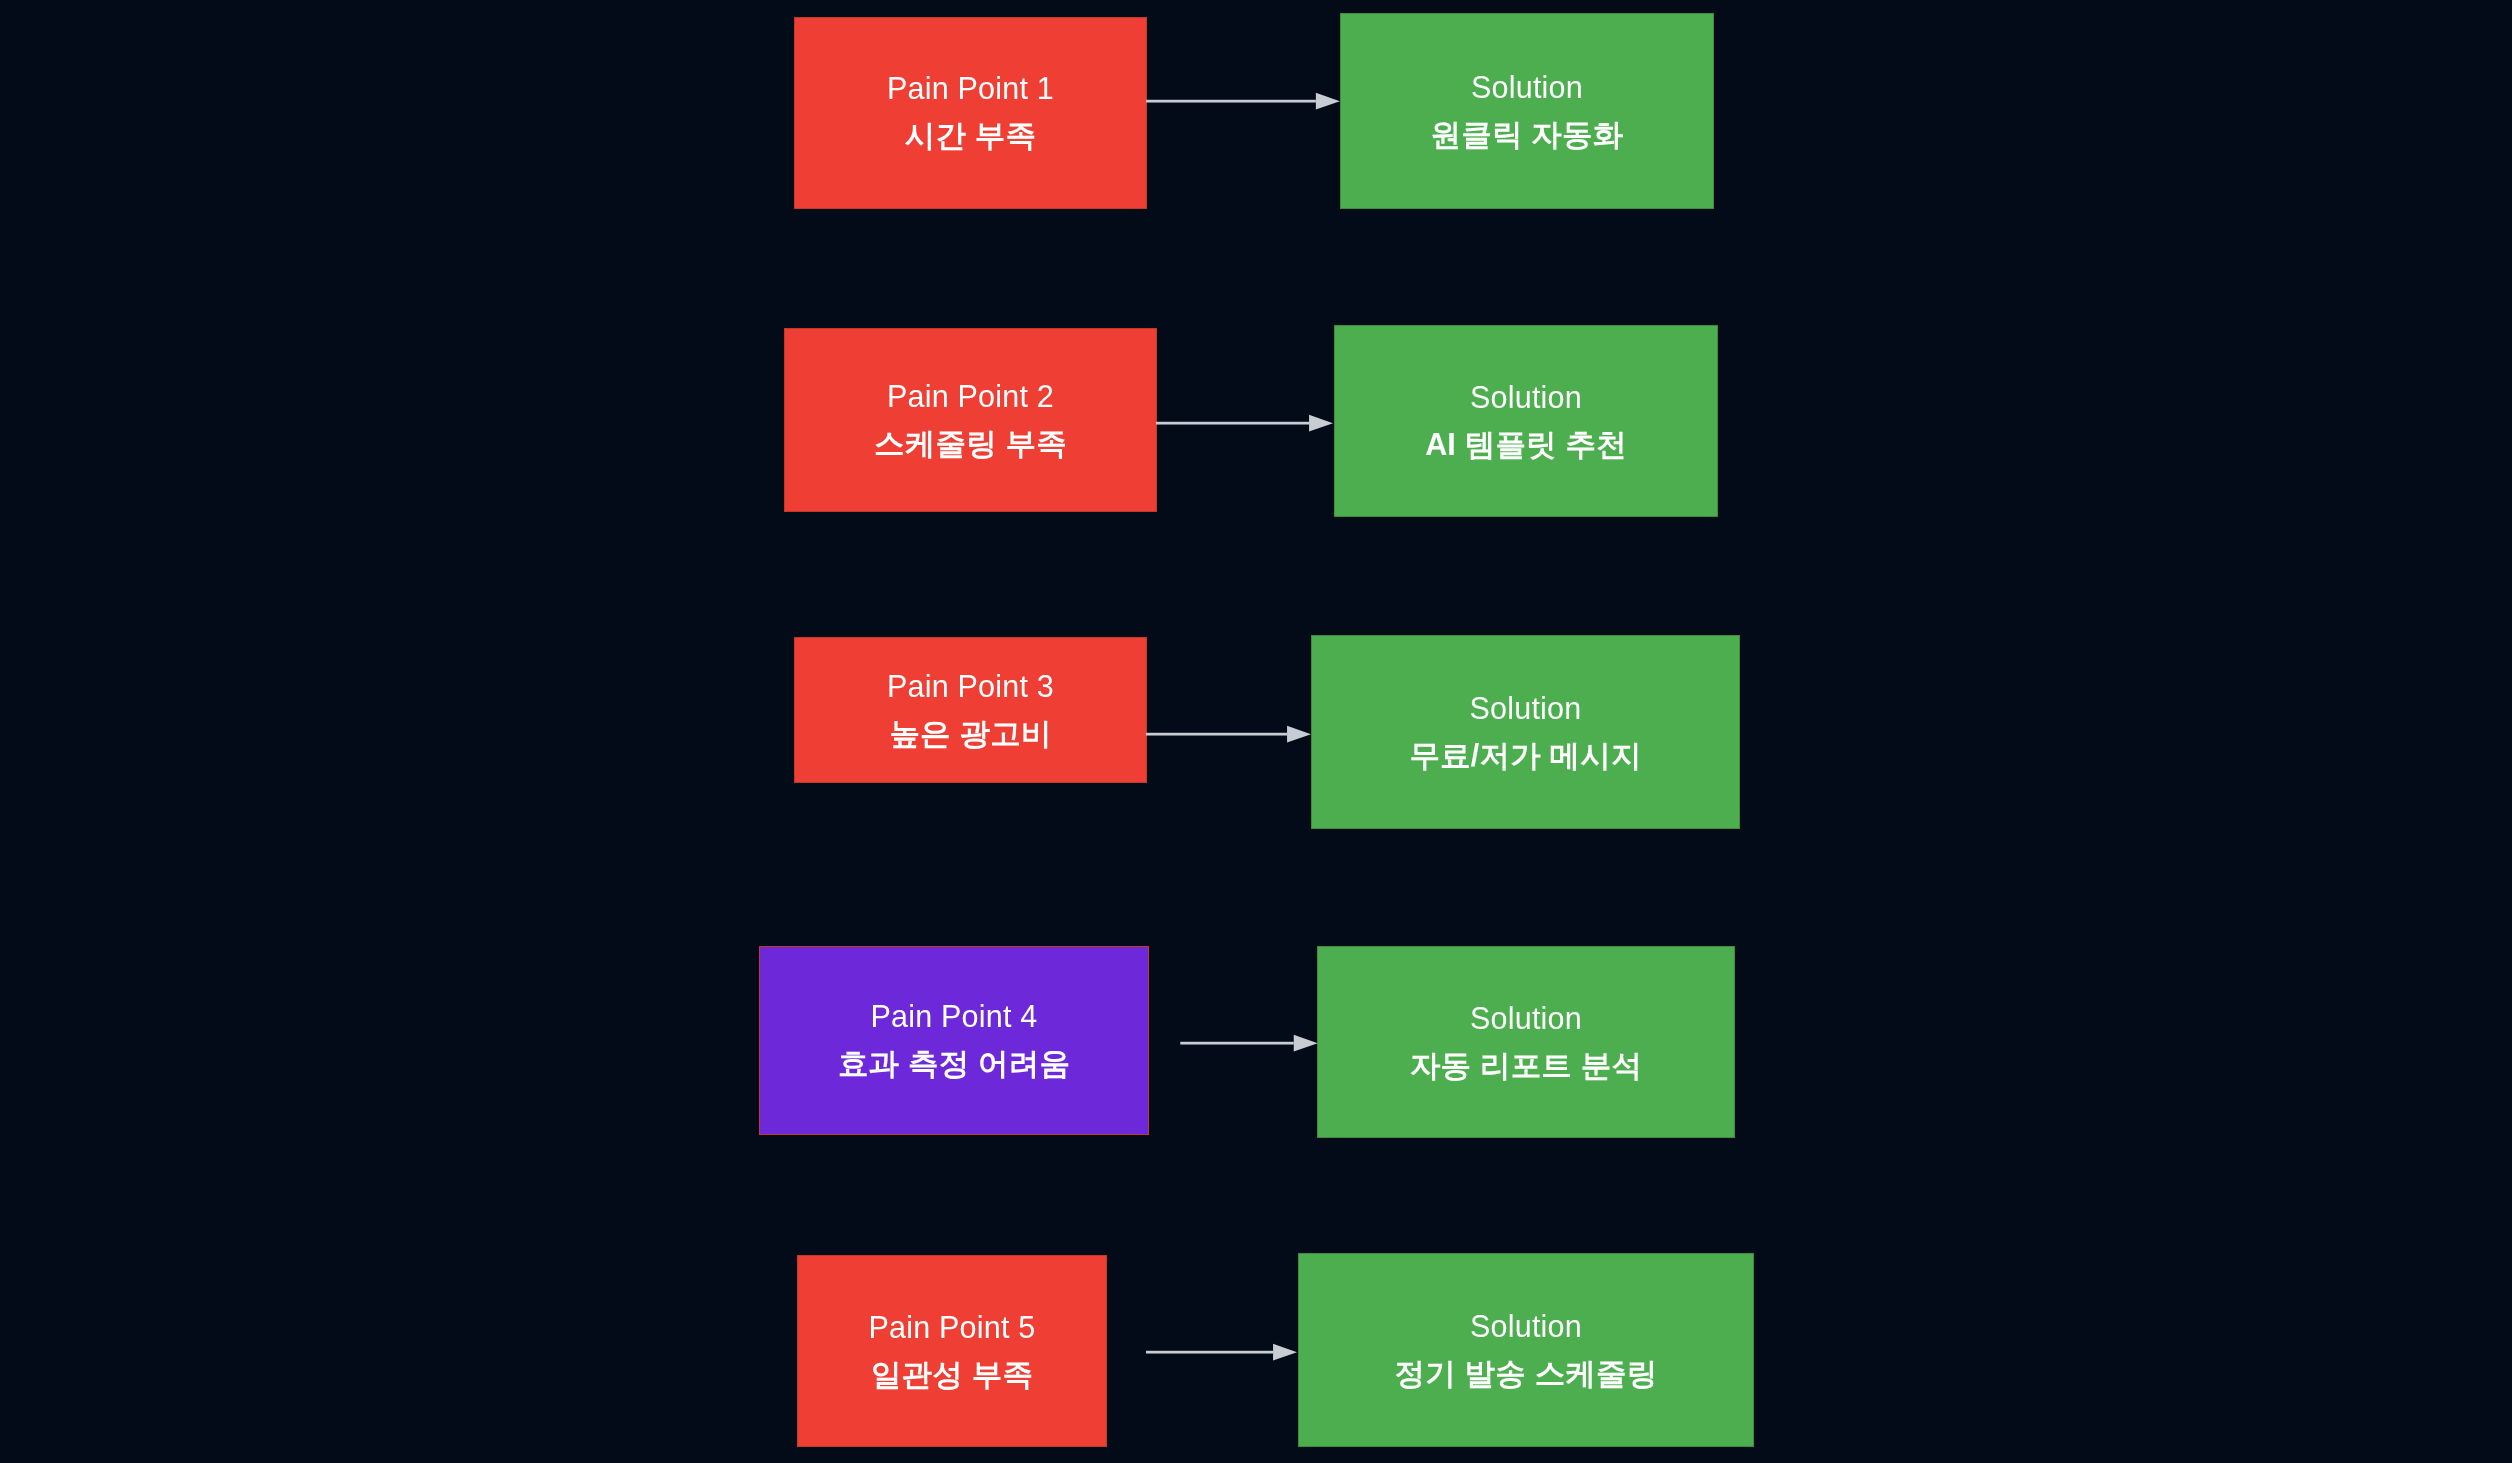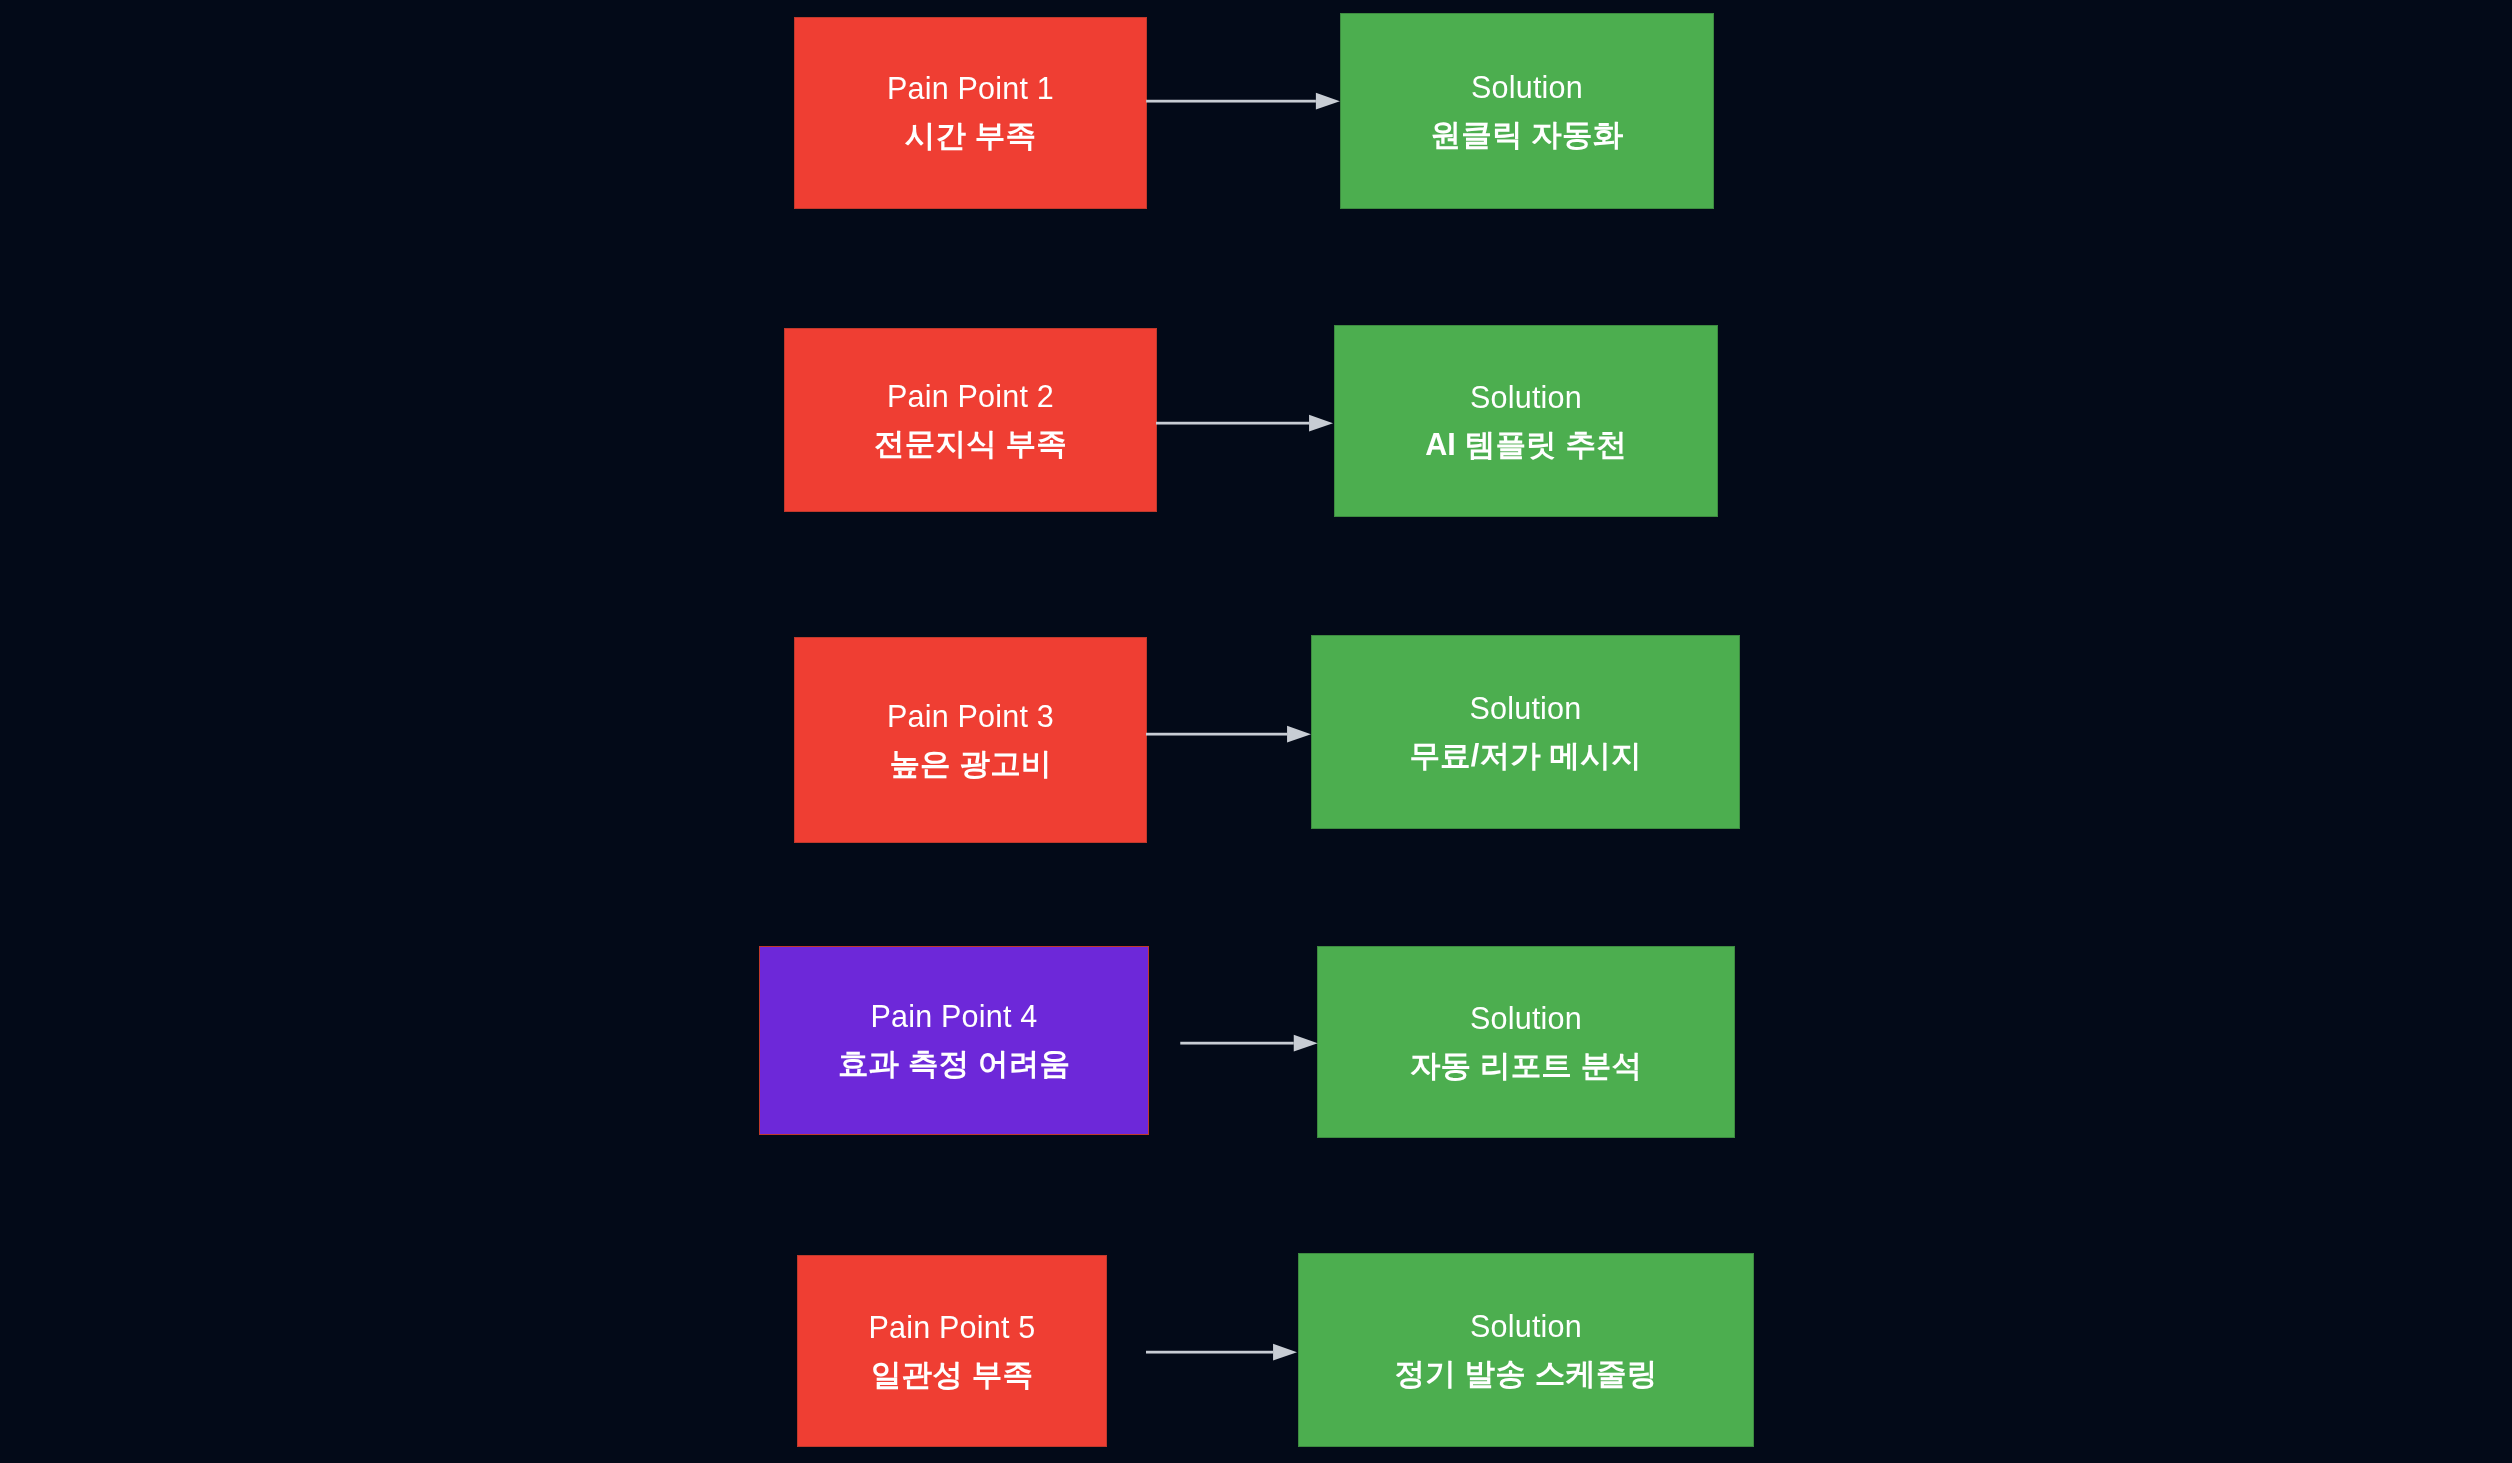--- a/index.html
+++ b/index.html
@@ -70,33 +70,33 @@
       <div class="line2">원클릭 자동화</div>
     </div>
     <div class="connector" style="left: 1146px; top: 91px; width: 194px;">
       <svg width="194" height="20.3" viewBox="0 0 210 22">
         <rect x="0" y="9.5" width="184" height="3" fill="#c8cdd4"></rect>
         <polygon points="184,2 210,11 184,20" fill="#c8cdd4"></polygon>
       </svg>
     </div>
     <div class="node pain" style="left: 784px; top: 328px; width: 373px; height: 184px; background: rgb(239, 62, 51); border-color: rgb(192, 57, 43);">
       <div class="line1">Pain Point 2</div>
-      <div class="line2">전문지식 부족</div>
+      <div class="line2">스케줄링 부족</div>
     </div>
     <div class="node solution" style="left: 1334px; top: 325px; width: 384px; height: 192px; background: rgb(76, 174, 79); border-color: rgb(61, 139, 64);">
       <div class="line1">Solution</div>
       <div class="line2">AI 템플릿 추천</div>
     </div>
     <div class="connector" style="left: 1156px; top: 413px; width: 177px;">
       <svg width="177" height="20.3" viewBox="0 0 192 22">
         <rect x="0" y="9.5" width="166" height="3" fill="#c8cdd4"></rect>
         <polygon points="166,2 192,11 166,20" fill="#c8cdd4"></polygon>
       </svg>
     </div>
-    <div class="node pain" style="left: 794px; top: 637px; width: 353px; height: 206px; background: rgb(239, 62, 51); border-color: rgb(192, 57, 43);">
+    <div class="node pain" style="left: 794px; top: 637px; width: 353px; height: 146px; background: rgb(239, 62, 51); border-color: rgb(192, 57, 43);">
       <div class="line1">Pain Point 3</div>
       <div class="line2">높은 광고비</div>
     </div>
     <div class="node solution" style="left: 1311px; top: 635px; width: 429px; height: 194px; background: rgb(76, 174, 79); border-color: rgb(61, 139, 64);">
       <div class="line1">Solution</div>
       <div class="line2">무료/저가 메시지</div>
     </div>
     <div class="connector" style="left: 1146px; top: 724px; width: 165px;">
       <svg width="165" height="20.3" viewBox="0 0 179 22">
         <rect x="0" y="9.5" width="153" height="3" fill="#c8cdd4"></rect>

